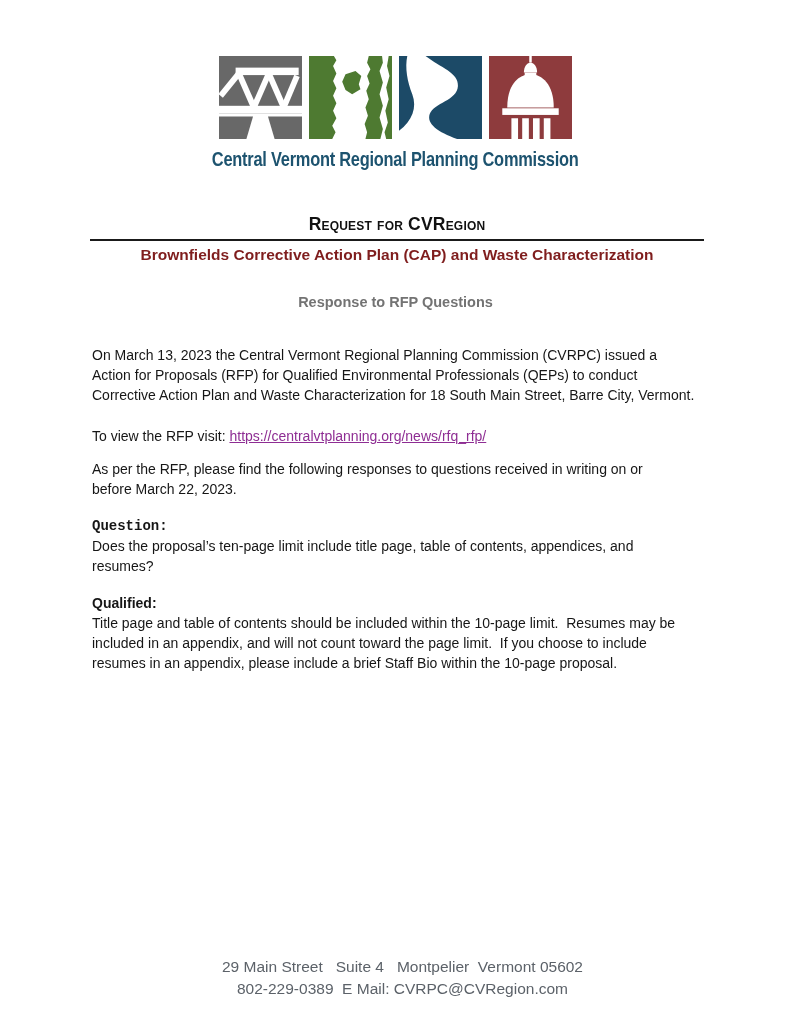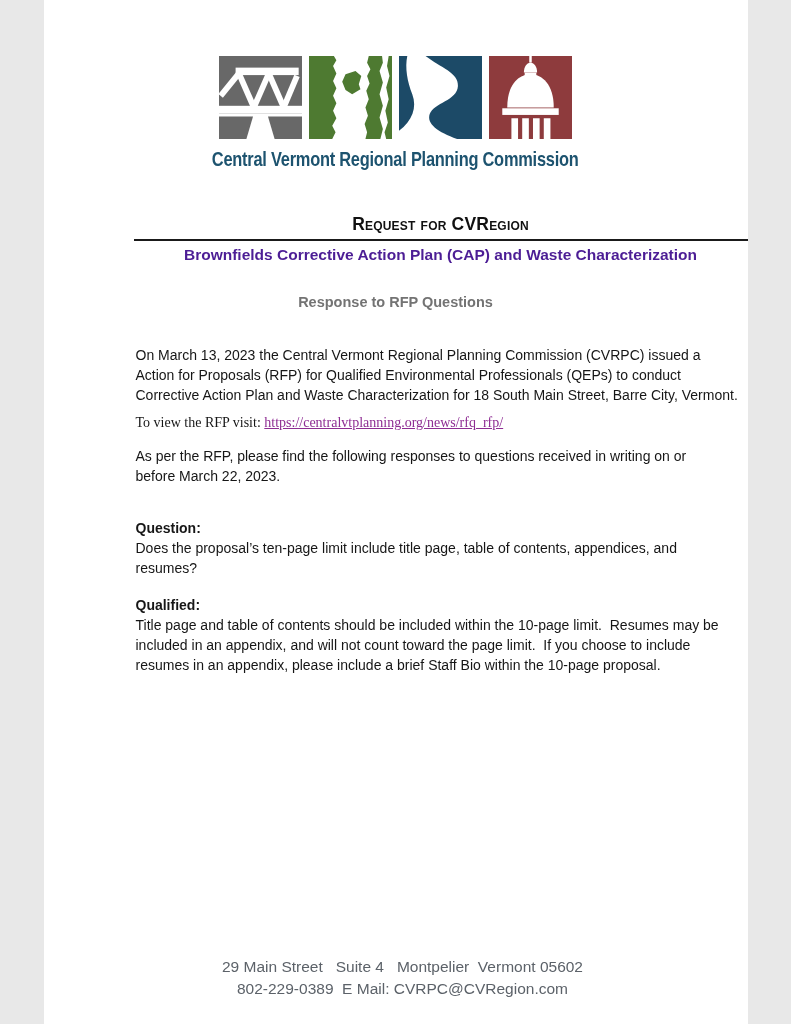--- a/index.html
+++ b/index.html
@@ -1,20 +1,20 @@
 <!DOCTYPE html>
 <html><head>
 <meta charset="utf-8">
 <style>
   * { margin: 0; padding: 0; box-sizing: border-box; }
   html, body { background: #e8e8e8; }
   body { font-family: "Liberation Sans", sans-serif; }
   .page {
     position: relative;
-    width: 704px;
+    width: 791px;
     height: 1024px;
     margin: 0 auto;
     background: #ffffff;
     color: #131313;
     overflow: hidden;
   }
 
   
   .logo-block {
     position: absolute;
@@ -56,21 +56,21 @@
     color: #111;
   }
   .title-rule {
     border: none;
     border-top: 2px solid #1a1a1a;
     margin: 4px 0 5px 0;
   }
   .doc-subtitle {
     font-size: 15.5px;
     font-weight: bold;
-    color: #4c1d95;
+    color: #7f1d1d;
   }
   .section-title {
     position: absolute;
     top: 294px;
     left: 0;
     width: 100%;
     text-align: center;
     font-size: 14.5px;
     font-weight: bold;
     color: #737373;
@@ -80,23 +80,23 @@
   .content {
     position: absolute;
     top: 345px;
     left: 92px;
     width: 648px;
     font-size: 14px;
     line-height: 20px;
     color: #161616;
   }
   .content .line { white-space: pre-wrap; }
-  .para-link { margin-top: 8px; font-family: Liberation Serif, serif; }
+  .para-link { margin-top: 21px; }
   .para-asper { margin-top: 13px; }
-  .qa-label-q { margin-top: 32px; font-weight: bold; }
+  .qa-label-q { margin-top: 17px; font-weight: bold; font-family: Liberation Mono, monospace; }
   .qa-label-r { margin-top: 17px; font-weight: bold; }
   .rfp-link {
     color: #8e2d93;
     text-decoration: underline;
     cursor: pointer;
   }
 
   
   .footer {
     position: absolute;

